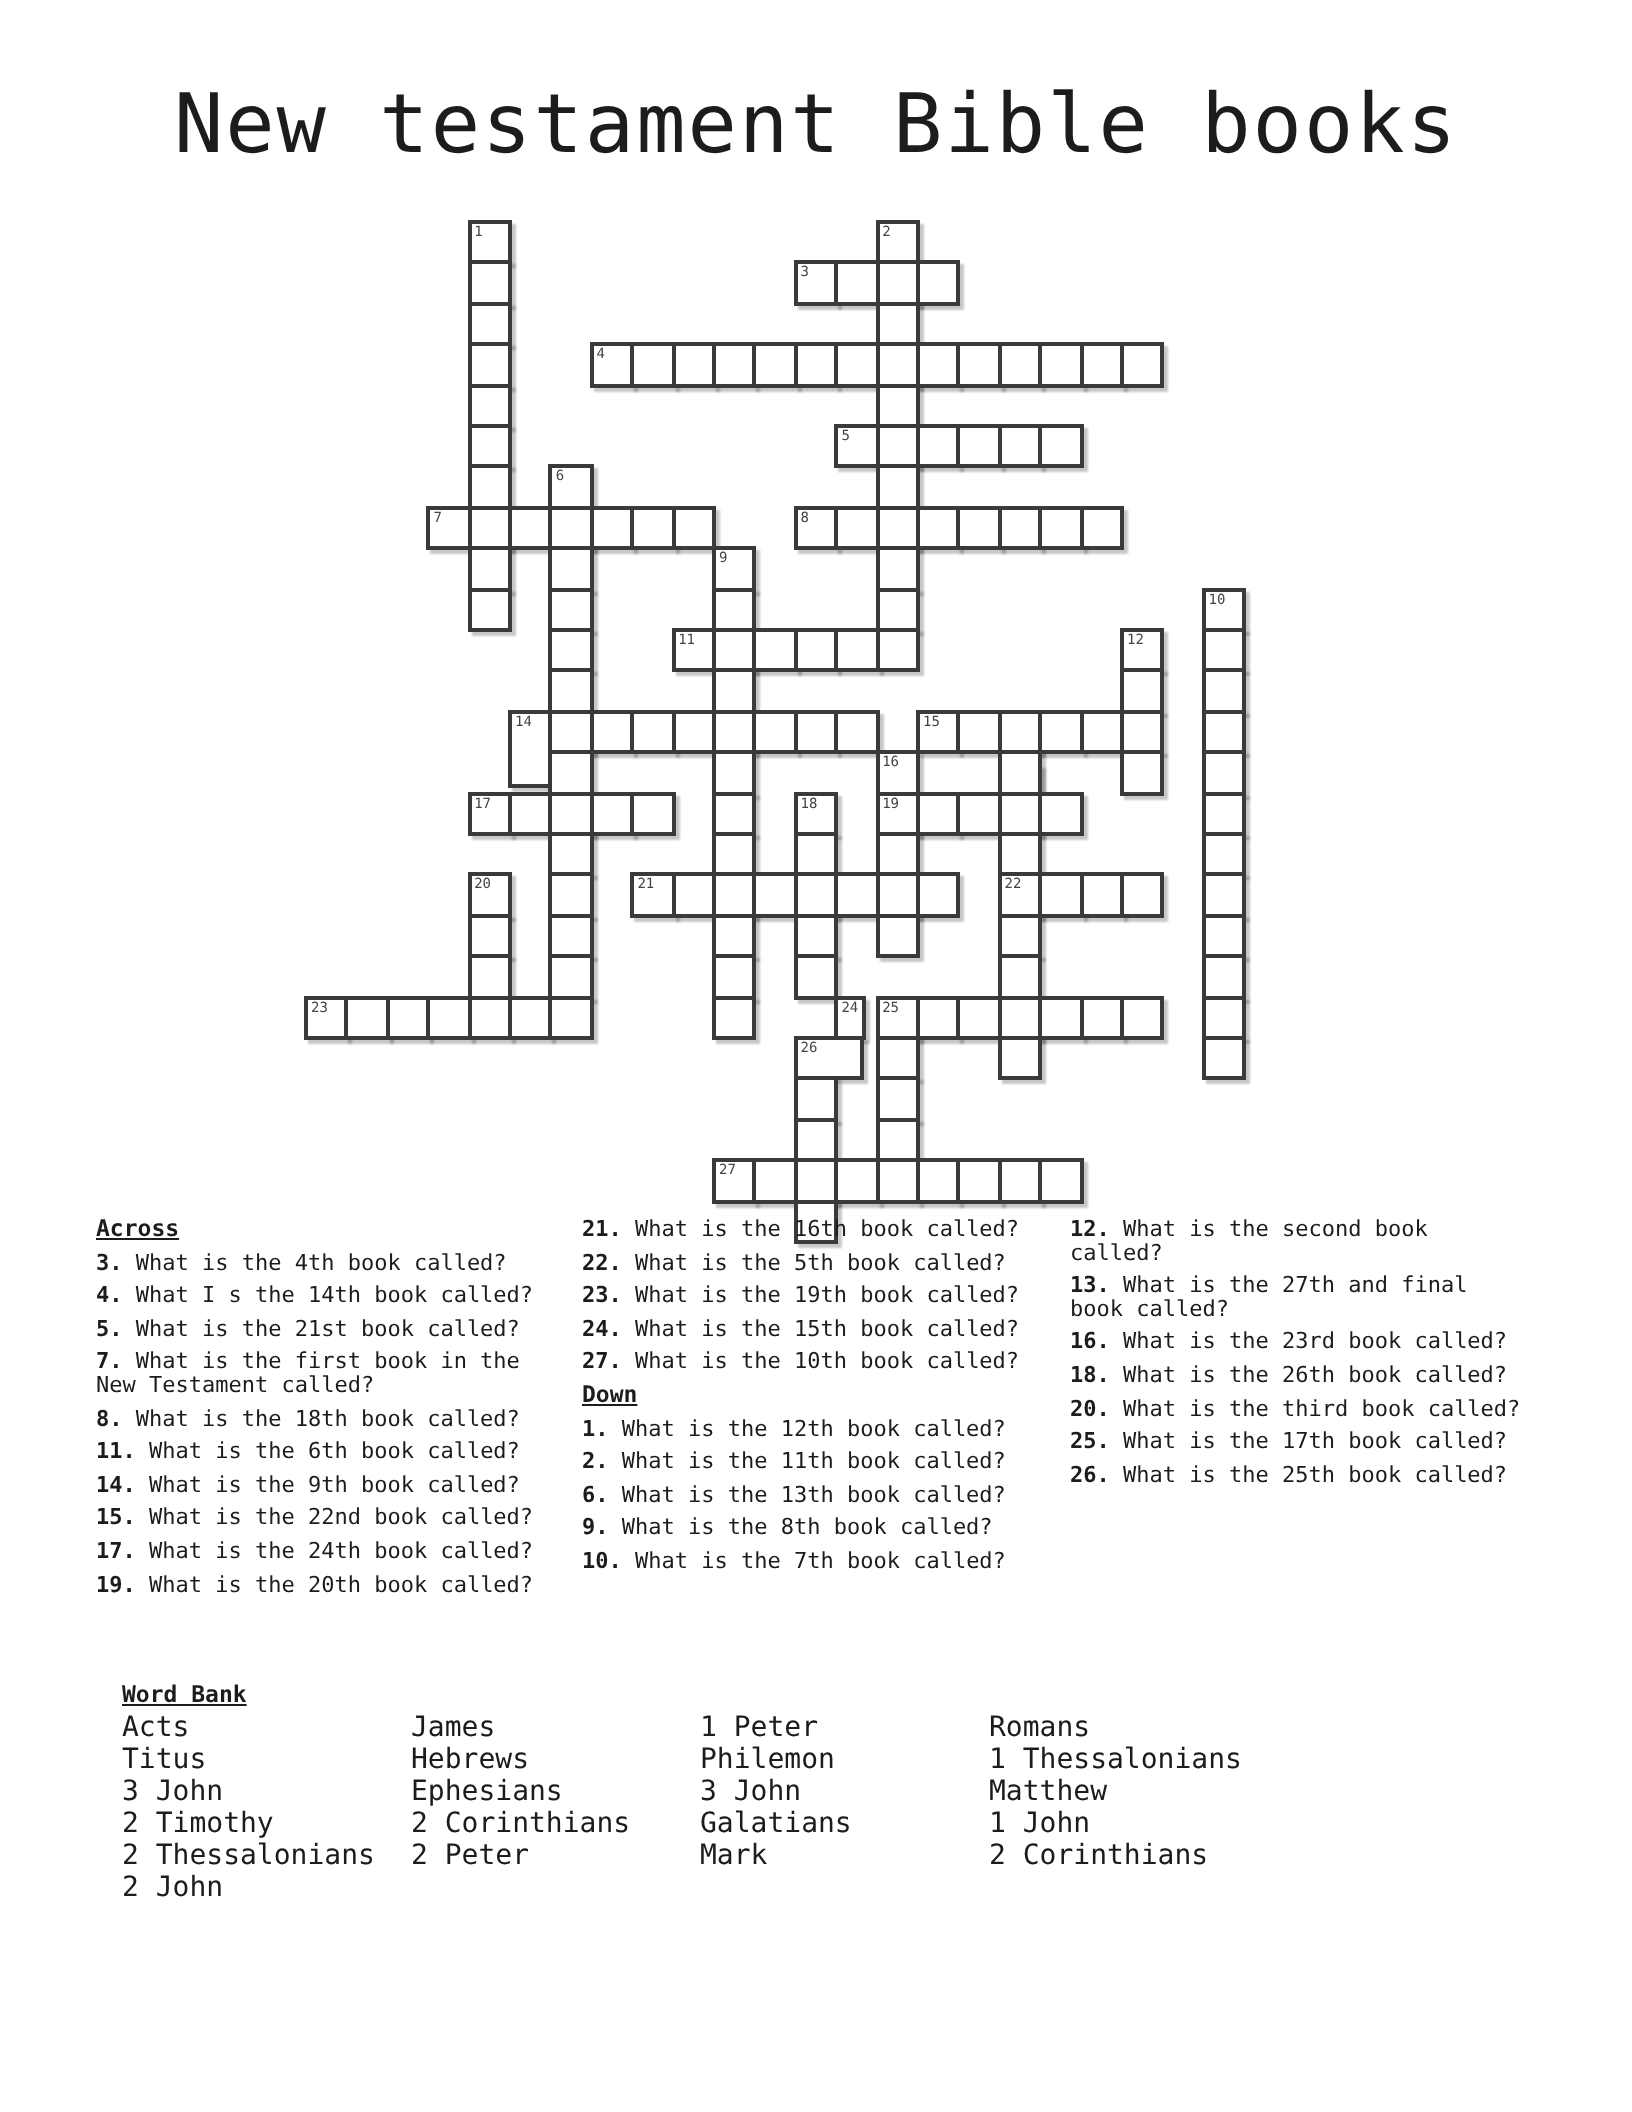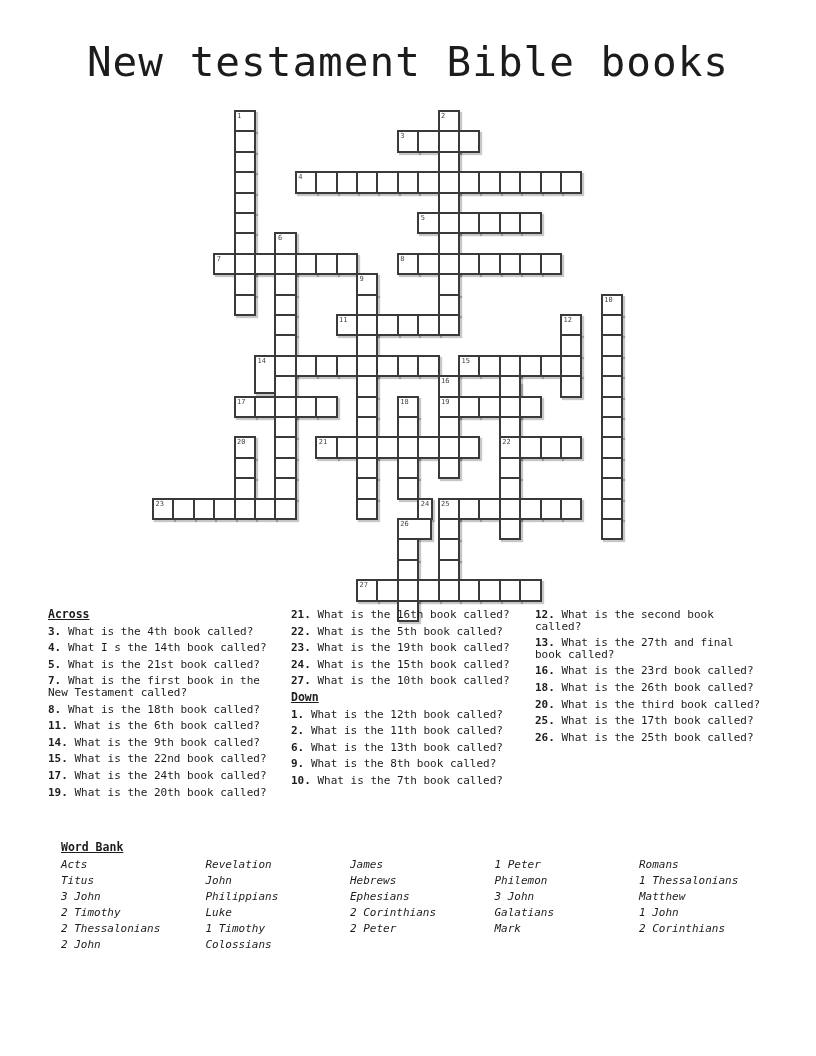--- a/index.html
+++ b/index.html
@@ -35,21 +35,21 @@
   }
   .clue{font-size:11px;line-height:11.6px;margin:0 0 5px 0;}
   .clue b{font-weight:bold;}
   #wordbank{position:absolute;left:48px;top:841px;width:730px;margin-left:13px;}
   .wb-heading{
     font-size:11.5px;font-weight:bold;text-decoration:underline;
     line-height:12px;margin:0 0 6px 0;
   }
   #wb-cols{display:flex;}
   .wb-col{width:144.5px;flex:0 0 auto;}
-  .wb-item{font-size:11px;line-height:11.6px;margin:0 0 4.5px 0;white-space:nowrap;font-style:italic;}
+  .wb-item{font-size:14px;line-height:11.6px;margin:0 0 4.5px 0;white-space:nowrap;}
 </style>
 </head>
 <body style="--page-bg: #ffffff; --ink: #1c1c1c; --grid-line: #3a3a3a; --cell-fill: #ffffff;">
 
 <h1 id="title">New testament Bible books</h1>
 
 <div id="grid" style="left: 152px; top: 110px;">
     <div class="cell" style="left: 81.6px; top: 0px; width: 22.4px; height: 22.4px;">
       <span class="cell-num">1</span>
     </div>
@@ -325,28 +325,20 @@
 <div id="wordbank">
   <div class="wb-heading">Word Bank</div>
   <div id="wb-cols">
       <div class="wb-col">
         <div class="wb-item">Acts</div>
         <div class="wb-item">Titus</div>
         <div class="wb-item">3 John</div>
         <div class="wb-item">2 Timothy</div>
         <div class="wb-item">2 Thessalonians</div>
         <div class="wb-item">2 John</div>
-      </div>
-      <div class="wb-col">
-        <div class="wb-item">Revelation</div>
-        <div class="wb-item">John</div>
-        <div class="wb-item">Philippians</div>
-        <div class="wb-item">Luke</div>
-        <div class="wb-item">1 Timothy</div>
-        <div class="wb-item">Colossians</div>
       </div>
       <div class="wb-col">
         <div class="wb-item">James</div>
         <div class="wb-item">Hebrews</div>
         <div class="wb-item">Ephesians</div>
         <div class="wb-item">2 Corinthians</div>
         <div class="wb-item">2 Peter</div>
       </div>
       <div class="wb-col">
         <div class="wb-item">1 Peter</div>

